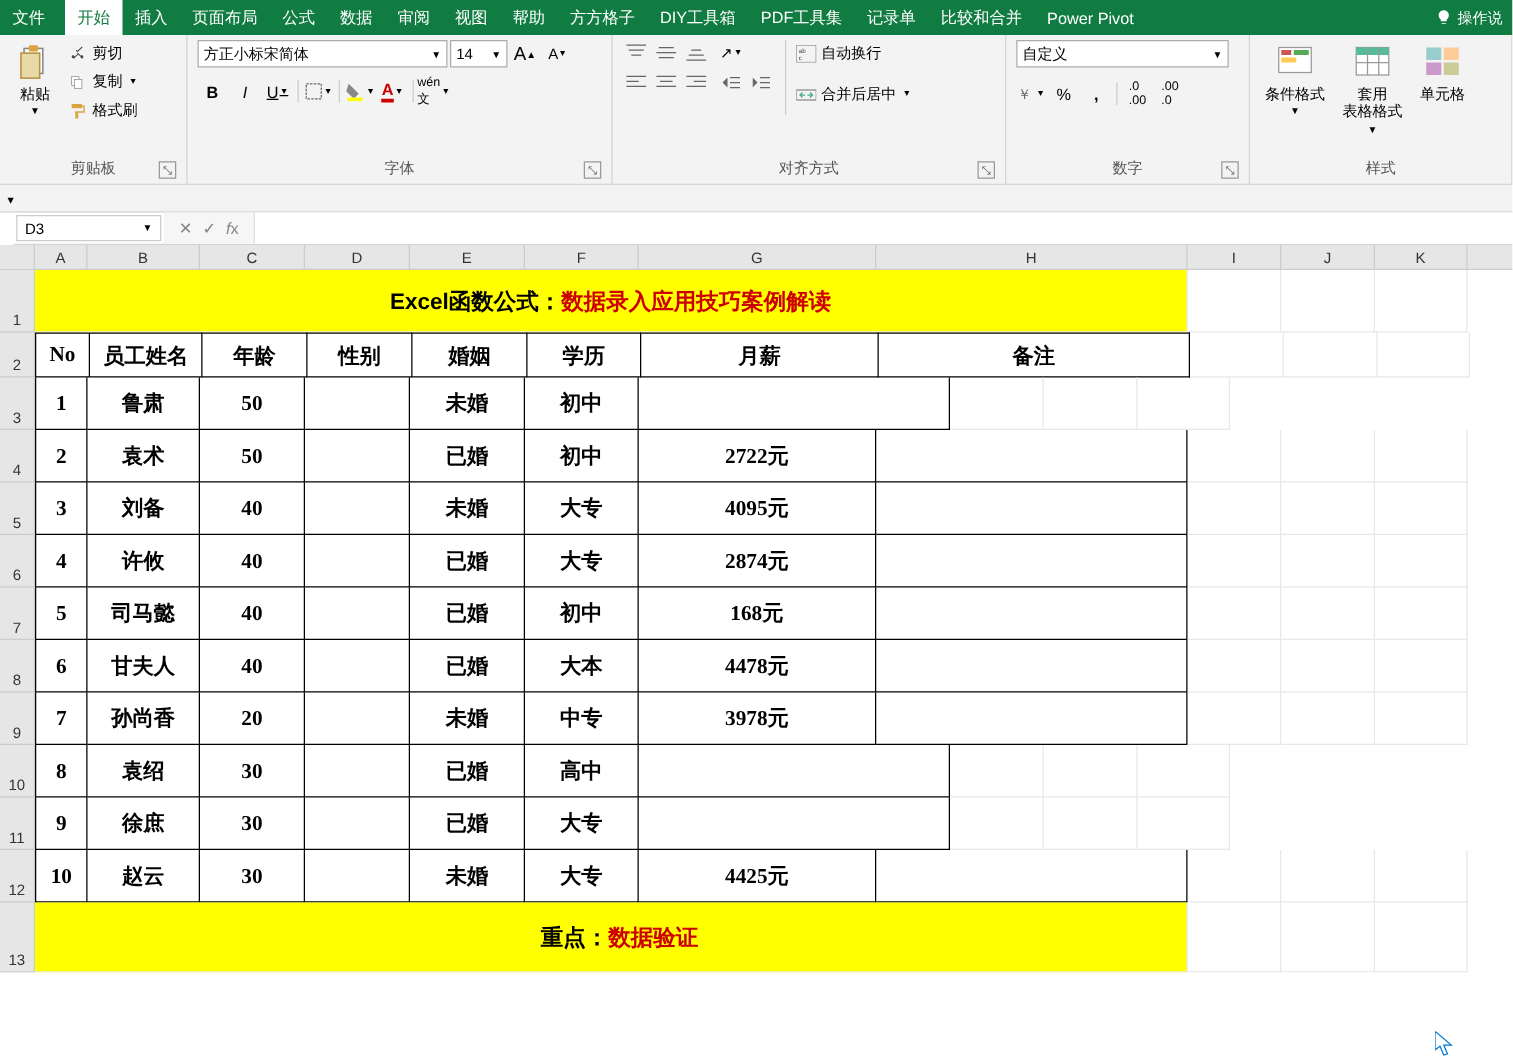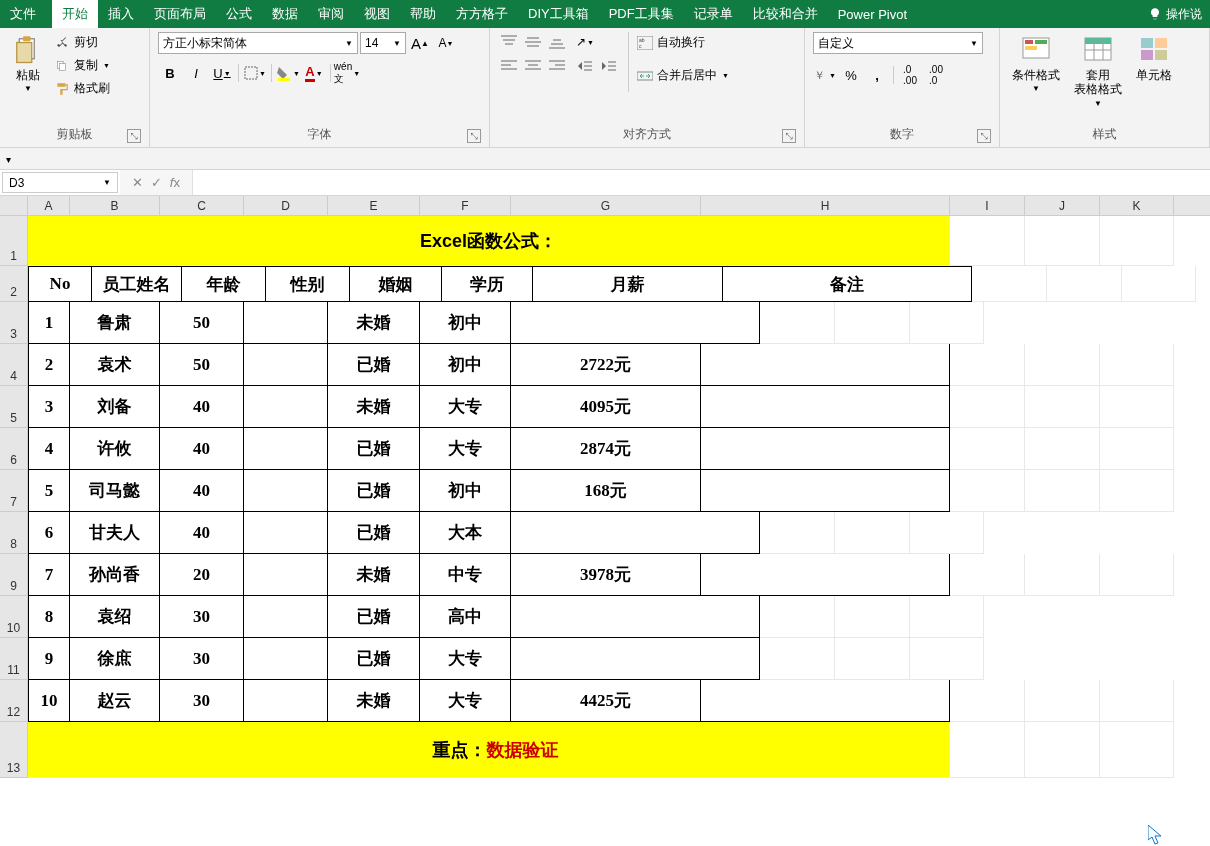--- a/index.html
+++ b/index.html
@@ -41,21 +41,21 @@
 .ddarr { font-size: 7px; margin-left: 1px; }
 
 .align-grid { display: flex; flex-direction: column; gap: 4px; }
 .align-row { display: flex; gap: 2px; }
 .align-btn { width: 22px; height: 20px; display: flex; align-items: center; justify-content: center; cursor: pointer; }
 
 
 .quickbar { height: 22px; background: #f3f3f3; border-bottom: 1px solid #d4d4d4; padding: 2px 6px; display: flex; align-items: center; gap: 6px; }
 .quickbar .q { width: 10px; height: 10px; font-size: 10px; }
 
-.formula-bar { height: 26px; display: flex; align-items: stretch; border-bottom: 1px solid #d4d4d4; }
+.formula-bar { height: 26px; display: flex; align-items: stretch; border-bottom: 1px solid #d4d4d4; margin-left: 11px; }
 .name-box { width: 116px; border: 1px solid #ccc; margin: 2px; background: #fff; display: flex; align-items: center; padding: 0 6px; font-size: 12px; }
 .name-box .dd { margin-left: auto; font-size: 8px; }
 .fx-btns { display: flex; align-items: center; gap: 8px; padding: 0 12px; background: #f6f6f6; border-right: 1px solid #e0e0e0; }
 .fx-btns span { color: #888; cursor: pointer; font-size: 13px; }
 .fx-input { flex: 1; background: #fff; border: none; padding: 0 6px; }
 
 
 .grid-wrap { position: relative; }
 .col-headers { display: flex; height: 20px; background: #e6e6e6; border-bottom: 1px solid #ccc; }
 .corner { width: 28px; border-right: 1px solid #ccc; background: #e6e6e6; }
@@ -414,27 +414,28 @@
         <div class="rh" style="height: 42px;">9</div>
         <div class="rh" style="height: 42px;">10</div>
         <div class="rh" style="height: 42px;">11</div>
         <div class="rh" style="height: 42px;">12</div>
         <div class="rh" style="height: 56px;">13</div>
       </div>
     <div class="cells" id="cells">
         <div class="cell-row">
           <div class="cell title-row" style="width: 922px; height: 50px;">
             <span style="color:#000">Excel函数公式：</span>
+            <span style="color:#c00">数据录入应用技巧案例解读</span>
           </div>
           <div class="cell " style="width: 75px; height: 50px;"></div>
           <div class="cell " style="width: 75px; height: 50px;"></div>
           <div class="cell " style="width: 74px; height: 50px;"></div>
         </div>
         <div class="cell-row">
-          <div class="cell th bordered bordered-left bordered-top" style="width: 64px; height: 36px;">No</div>
+          <div class="cell th bordered bordered-left bordered-top" style="width: 44px; height: 36px;">No</div>
           <div class="cell th bordered bordered-top" style="width: 90px; height: 36px;">员工姓名</div>
           <div class="cell th bordered bordered-top" style="width: 84px; height: 36px;">年龄</div>
           <div class="cell th bordered bordered-top" style="width: 84px; height: 36px;">性别</div>
           <div class="cell th bordered bordered-top" style="width: 92px; height: 36px;">婚姻</div>
           <div class="cell th bordered bordered-top" style="width: 91px; height: 36px;">学历</div>
           <div class="cell th bordered bordered-top" style="width: 190px; height: 36px;">月薪</div>
           <div class="cell th bordered bordered-top" style="width: 249px; height: 36px;">备注</div>
           <div class="cell " style="width: 75px; height: 36px;"></div>
           <div class="cell " style="width: 75px; height: 36px;"></div>
           <div class="cell " style="width: 74px; height: 36px;"></div>
@@ -503,20 +504,21 @@
           <div class="cell " style="width: 75px; height: 42px;"></div>
           <div class="cell " style="width: 74px; height: 42px;"></div>
         </div>
         <div class="cell-row">
           <div class="cell td bordered bordered-left" style="width: 42px; height: 42px;">6</div>
           <div class="cell td bordered" style="width: 90px; height: 42px;">甘夫人</div>
           <div class="cell td bordered" style="width: 84px; height: 42px;">40</div>
           <div class="cell td bordered" style="width: 84px; height: 42px;"></div>
           <div class="cell td bordered" style="width: 92px; height: 42px;">已婚</div>
           <div class="cell td bordered" style="width: 91px; height: 42px;">大本</div>
+          <div class="cell td bordered" style="width: 190px; height: 42px;">4478元</div>
           <div class="cell td bordered" style="width: 249px; height: 42px;"></div>
           <div class="cell " style="width: 75px; height: 42px;"></div>
           <div class="cell " style="width: 75px; height: 42px;"></div>
           <div class="cell " style="width: 74px; height: 42px;"></div>
         </div>
         <div class="cell-row">
           <div class="cell td bordered bordered-left" style="width: 42px; height: 42px;">7</div>
           <div class="cell td bordered" style="width: 90px; height: 42px;">孙尚香</div>
           <div class="cell td bordered" style="width: 84px; height: 42px;">20</div>
           <div class="cell td bordered" style="width: 84px; height: 42px;"></div>

